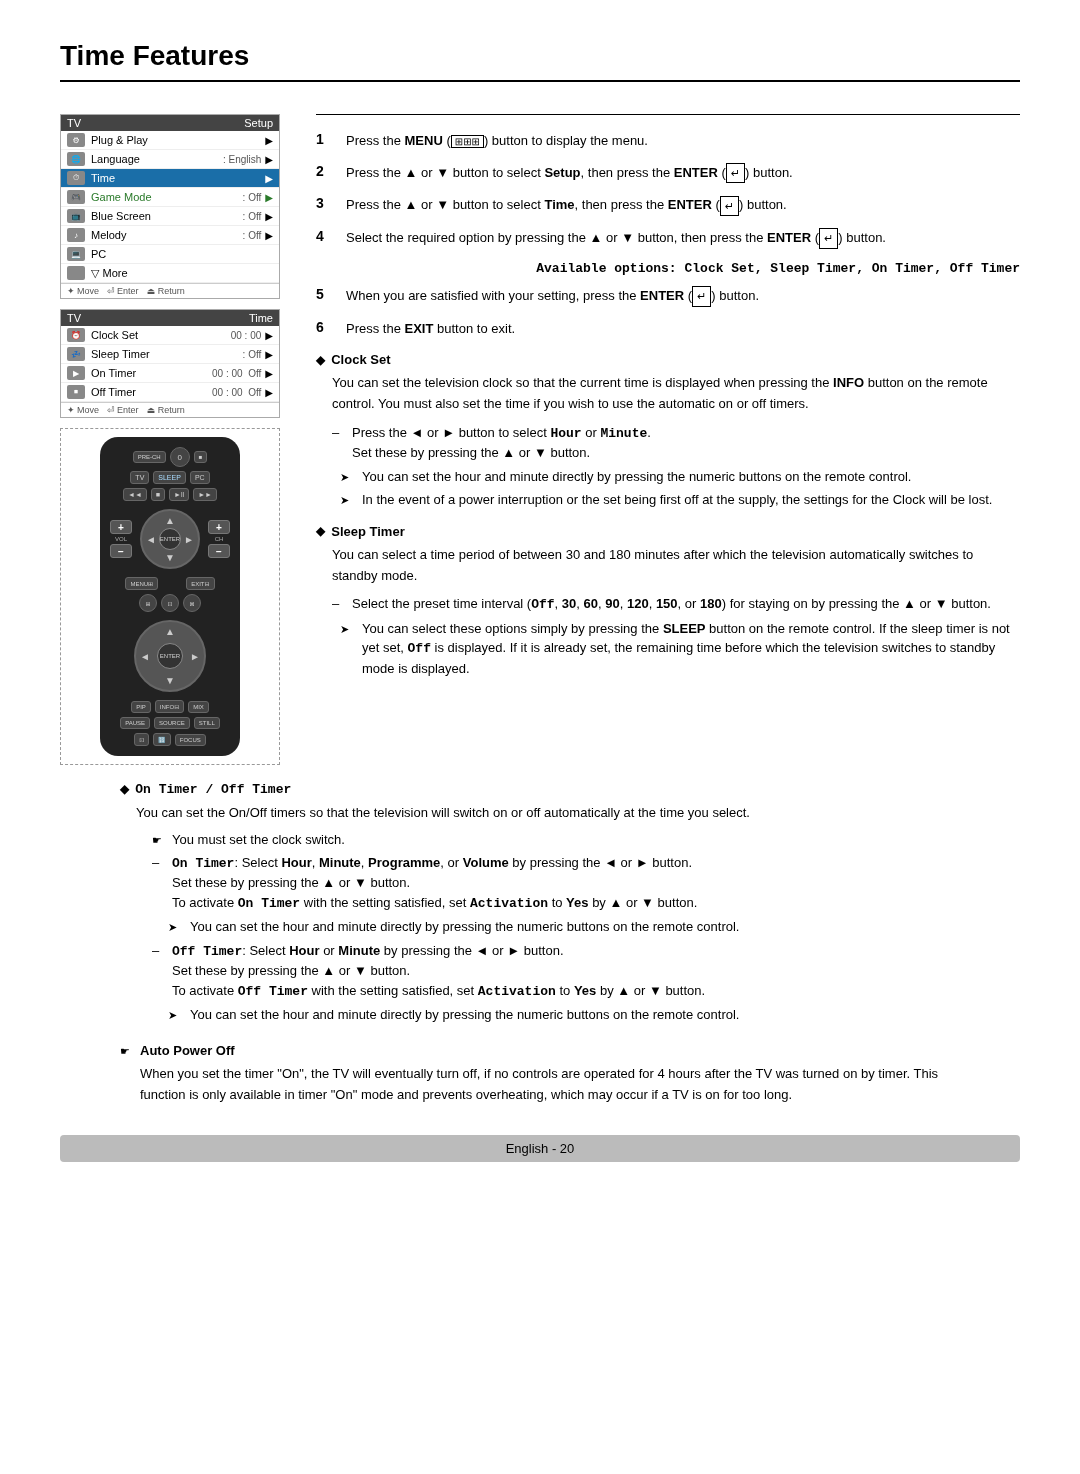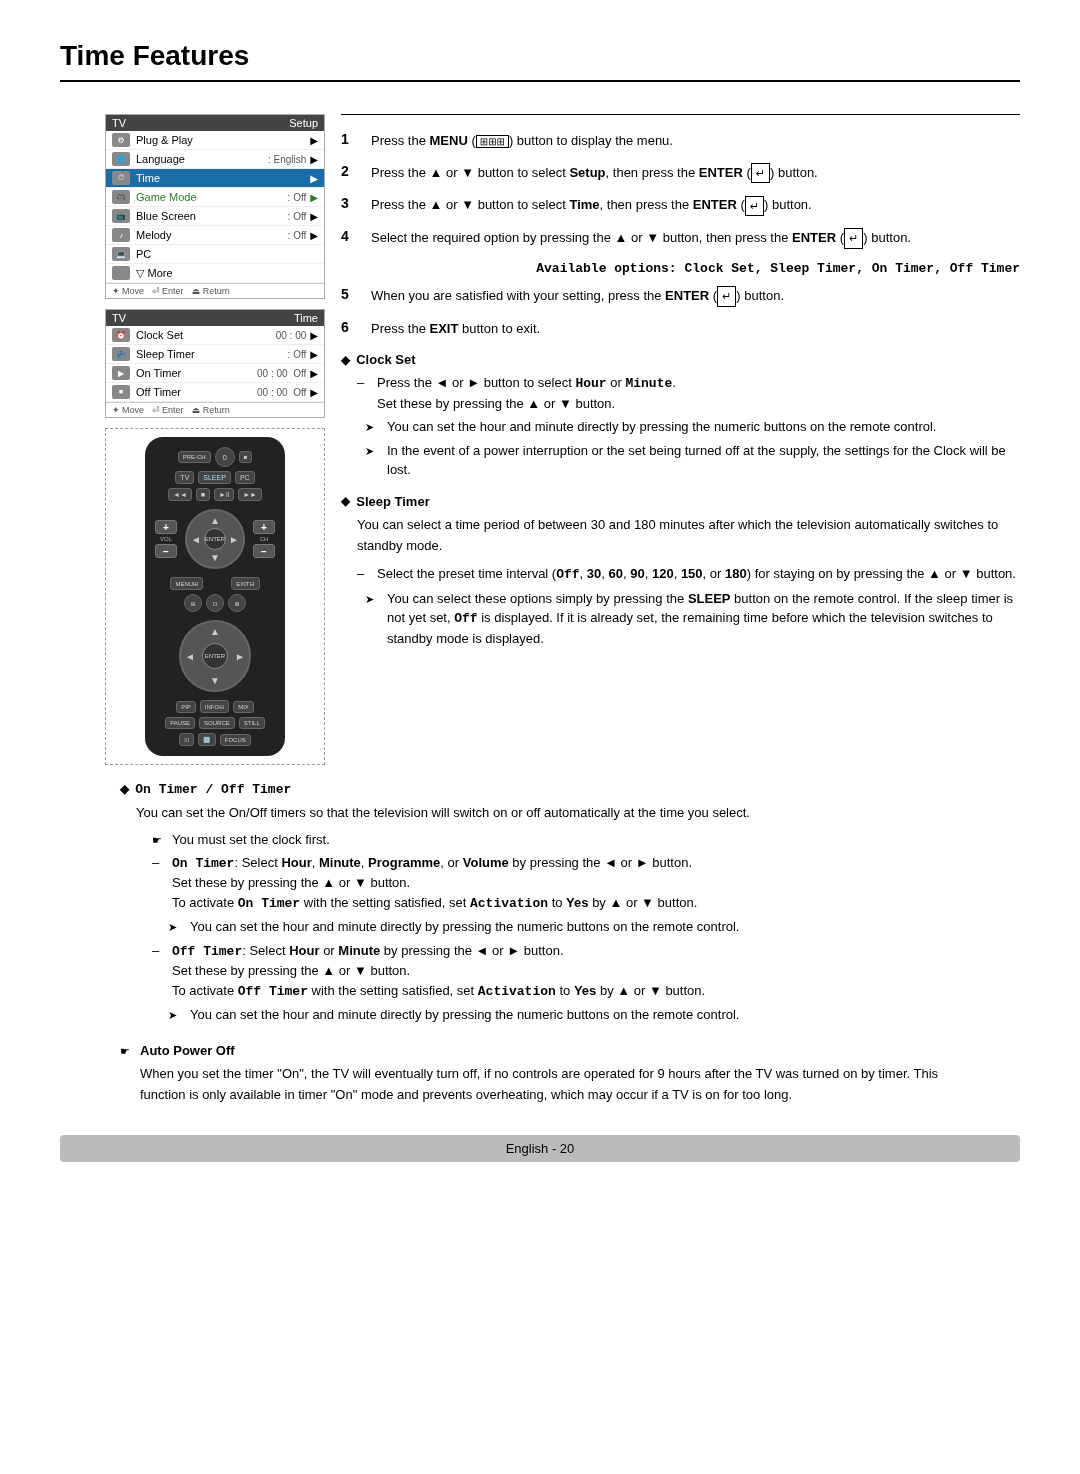--- a/index.html
+++ b/index.html
@@ -14,22 +14,21 @@
     }
     .page-title {
       font-size: 28px;
       font-weight: bold;
       border-bottom: 2px solid #000;
       padding-bottom: 8px;
       margin-bottom: 32px;
     }
     .main-layout {
       display: flex;
-      gap: 16px;
-      margin-left: 45px;
+      gap: 36px;
     }
     .left-col {
       width: 220px;
       flex-shrink: 0;
     }
     .right-col {
       flex: 1;
     }
     
     .menu-box {
@@ -502,31 +501,34 @@
 
     <div class="step">
       <span class="step-num">6</span>
       <span class="step-text">Press the <strong>EXIT</strong> button to exit.</span>
     </div>
 
     <div class="section-header">
       <span class="diamond">◆</span>
       <span>Clock Set</span>
     </div>
+    <div class="bullet-section">
+      You can set the television clock so that the current time is displayed when pressing the <strong>INFO</strong> button on the remote control. You must also set the time if you wish to use the automatic on or off timers.
+    </div>
     <div class="sub-bullet">
       <span class="dash">–</span>
       <span>Press the ◄ or ► button to select <span class="mono">Hour</span> or <span class="mono">Minute</span>.<br>Set these by pressing the ▲ or ▼ button.</span>
     </div>
     <div class="arrow-bullet">
       <span class="tri">➤</span>
       <span>You can set the hour and minute directly by pressing the numeric buttons on the remote control.</span>
     </div>
     <div class="arrow-bullet">
       <span class="tri">➤</span>
-      <span>In the event of a power interruption or the set being turned off at the supply, the settings for the Clock will be lost.</span>
+      <span>In the event of a power interruption or the set being first off at the supply, the settings for the Clock will be lost.</span>
     </div>
 
     <div class="section-header">
       <span class="diamond">◆</span>
       <span>Sleep Timer</span>
     </div>
     <div class="bullet-section">
       You can select a time period of between 30 and 180 minutes after which the television automatically switches to standby mode.
     </div>
     <div class="sub-bullet">
@@ -543,21 +545,21 @@
 <div style="margin-top:16px;padding-left:60px;padding-right:60px;">
   <div class="section-header">
     <span class="diamond">◆</span>
     <span><span class="mono">On Timer / Off Timer</span></span>
   </div>
   <div class="bullet-section">
     You can set the On/Off timers so that the television will switch on or off automatically at the time you select.
   </div>
   <div class="circle-bullet indent">
     <span class="circ">☛</span>
-    <span>You must set the clock first.</span>
+    <span>You must set the clock switch.</span>
   </div>
 
   <div class="sub-bullet indent">
     <span class="dash">–</span>
     <span><span class="mono"><strong>On Timer</strong></span>: Select <strong>Hour</strong>, <strong>Minute</strong>, <strong>Programme</strong>, or <strong>Volume</strong> by pressing the ◄ or ► button.<br>
     Set these by pressing the ▲ or ▼ button.<br>
     To activate <span class="mono">On Timer</span> with the setting satisfied, set <span class="mono"><strong>Activation</strong></span> to <strong>Yes</strong> by ▲ or ▼ button.</span>
   </div>
   <div class="arrow-bullet indent2">
     <span class="tri">➤</span>
@@ -575,19 +577,19 @@
     <span>You can set the hour and minute directly by pressing the numeric buttons on the remote control.</span>
   </div>
 </div>
 
 <div style="margin-top:18px;padding-left:60px;padding-right:60px;">
   <div class="circle-bullet">
     <span class="circ">☛</span>
     <strong>Auto Power Off</strong>
   </div>
   <div style="margin-left:20px;font-size:13px;line-height:1.6;margin-top:4px;">
-    When you set the timer "On", the TV will eventually turn off, if no controls are operated for 9 hours after the TV was turned on by timer. This function is only available in timer "On" mode and prevents overheating, which may occur if a TV is on for too long.
+    When you set the timer "On", the TV will eventually turn off, if no controls are operated for 4 hours after the TV was turned on by timer. This function is only available in timer "On" mode and prevents overheating, which may occur if a TV is on for too long.
   </div>
 </div>
 
 <div class="footer-bar">
   <span>English - 20</span>
 </div>
 
 </body></html>

